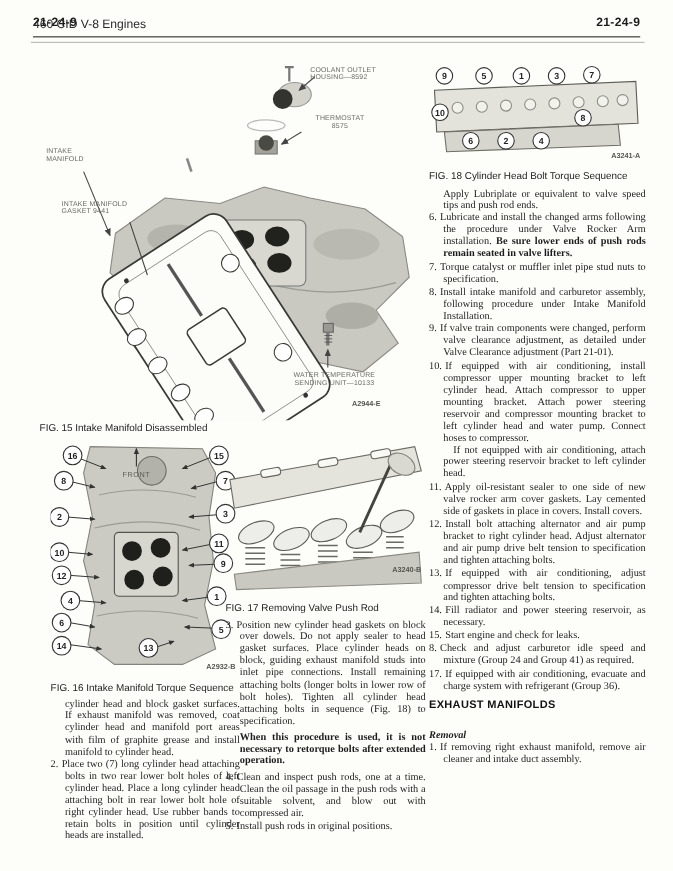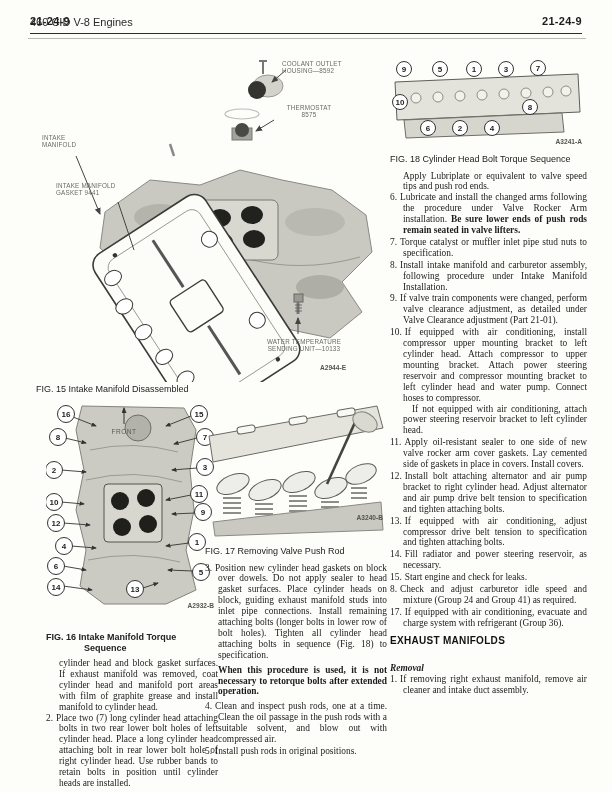--- a/index.html
+++ b/index.html
@@ -30,21 +30,21 @@
           line-height:7.4px;color:#6a6a64;letter-spacing:.2px;white-space:pre-line;}
   .figcode{position:absolute;font-family:"Liberation Sans",sans-serif;font-size:6.6px;
            font-weight:bold;color:#55554f;}
   .caption{font-family:"Liberation Sans",sans-serif;font-size:9px;line-height:10.5px;color:#222;}
   .hang{padding-left:38px;text-indent:-38px;}
 
   
   .fig15{position:absolute;left:30px;top:52px;width:352px;height:330px;}
   .fig15-cap{position:absolute;left:36px;top:384px;width:300px;}
   .colA{position:absolute;left:46px;top:400px;width:172px;}
-  .colA-cap{margin-top:16px;font-weight:bold;}
+  .colA-cap{margin-top:3px;}
   .colA-text{margin-top:5px;}
   .colB{position:absolute;left:205px;top:400px;width:182px;}
   .colB-cap{margin-top:2px;}
   .colB-text{margin-top:6px;}
   .colC{position:absolute;left:390px;top:58px;width:197px;}
   .colC-cap{margin-top:2px;}
   .colC-text{margin-top:6px;}
   .sect-head{font-family:"Liberation Sans",sans-serif;font-weight:bold;font-size:10px;
              letter-spacing:.3px;margin:7px 0 2px 0;color:#111;}
   .subhead{font-weight:bold;font-style:italic;font-size:9.4px;margin:16px 0 1px 0;}

